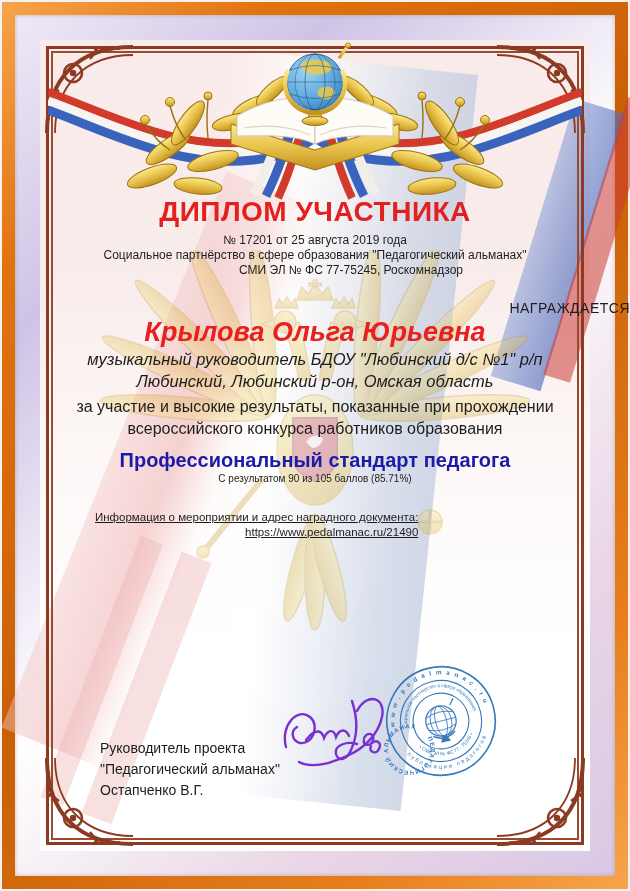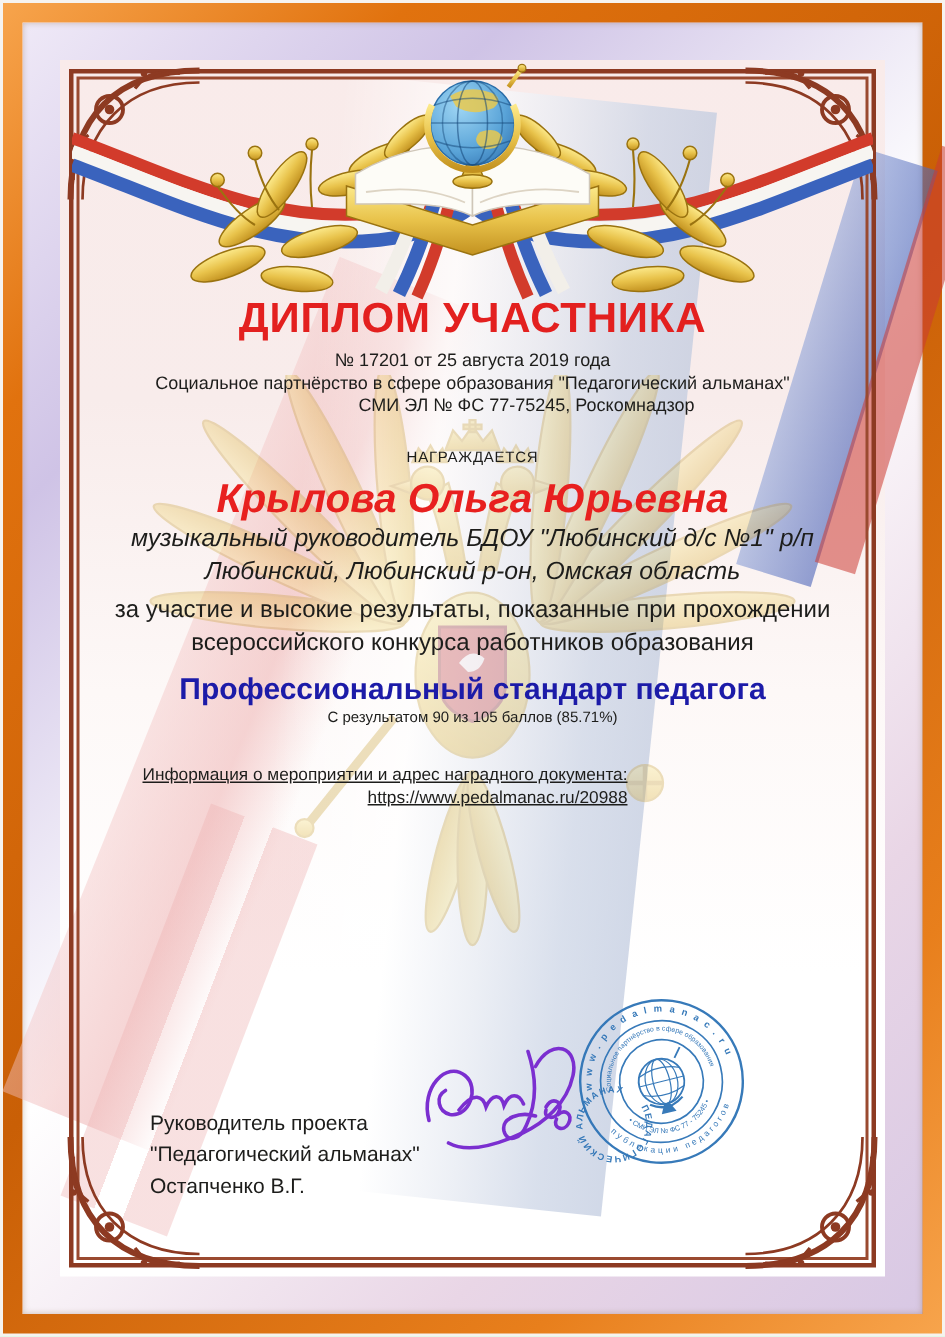--- a/index.html
+++ b/index.html
@@ -39,21 +39,21 @@
   .corner.tr{right:44px;top:44px;transform:rotate(90deg);}
   .corner.br{right:44px;bottom:44px;transform:rotate(180deg);}
   .corner.bl{left:44px;bottom:44px;transform:rotate(270deg);}
 
   
   .t{position:absolute;left:0;width:100%;text-align:center;color:#1d1d1b;}
   .title{top:196px;font-size:28px;font-weight:700;color:#e3201f;letter-spacing:.5px;}
   .meta1{top:233px;font-size:12px;}
   .meta2{top:248px;font-size:12px;}
   .meta3{top:263px;font-size:12px;margin-left:36px;}
-  .award{top:300px;font-size:10px;letter-spacing:.5px;}
+  .award{top:300px;font-size:14px;letter-spacing:.5px;text-align:right;}
   .name{top:317px;font-size:27px;font-weight:700;font-style:italic;color:#e8201f;}
   .pos1{top:350px;font-size:16.5px;font-style:italic;}
   .pos2{top:372px;font-size:16.5px;font-style:italic;}
   .rsn1{top:398px;font-size:16px;}
   .rsn2{top:420px;font-size:16px;}
   .contest{top:449px;font-size:20px;font-weight:700;color:#1c1ba8;}
   .result{top:473px;font-size:10px;}
   .info{position:absolute;left:95px;top:510px;text-align:right;font-size:11.5px;line-height:15px;color:#1d1d1b;text-decoration:underline;}
   .signer{position:absolute;left:100px;top:738px;text-align:left;font-size:14px;line-height:21px;color:#1d1d1b;}
 
@@ -247,21 +247,21 @@
   <div class="t name">Крылова Ольга Юрьевна</div>
   <div class="t pos1">музыкальный руководитель БДОУ "Любинский д/с №1" р/п</div>
   <div class="t pos2">Любинский, Любинский р-он, Омская область</div>
   <div class="t rsn2">всероссийского конкурса работников образования</div>
   <div class="t rsn1">за участие и высокие результаты, показанные при прохождении</div>
   <div class="t contest">Профессиональный стандарт педагога</div>
   <div class="t result">С результатом 90 из 105 баллов (85.71%)</div>
 
   <div class="info">
     <div>Информация о мероприятии и адрес наградного документа:</div>
-    <div>https://www.pedalmanac.ru/20988</div>
+    <div>https://www.pedalmanac.ru/21490</div>
   </div>
 
   <div class="signer">
     <div>Руководитель проекта</div>
     <div>"Педагогический альманах"</div>
     <div>Остапченко В.Г.</div>
   </div>
 
   <svg class="stamp" viewBox="0 0 150 150">
     <defs>

